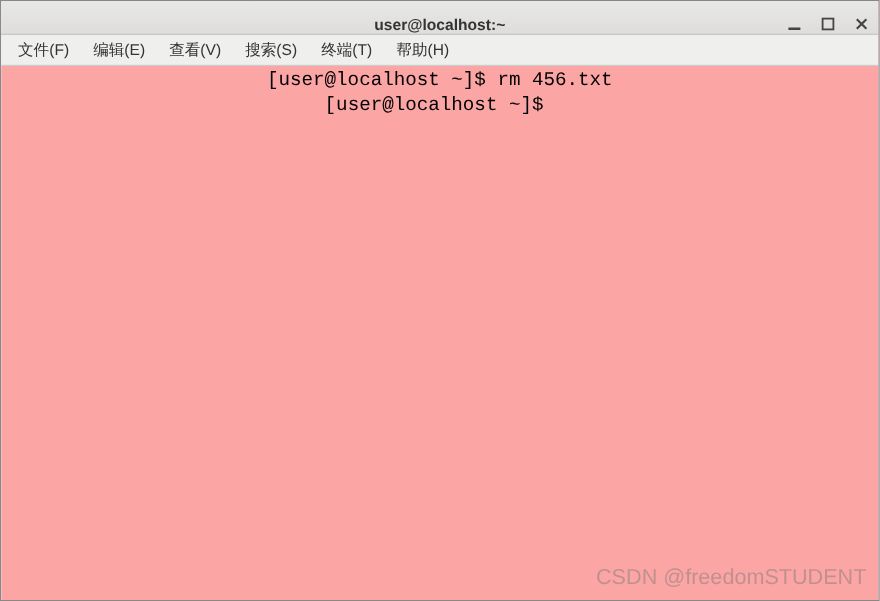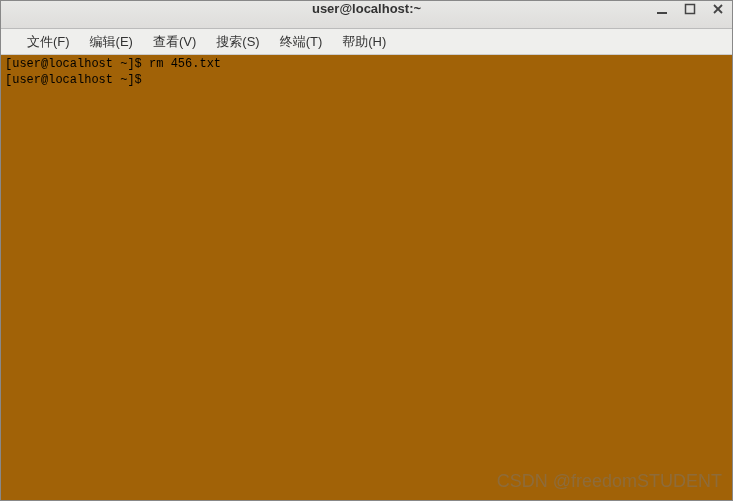--- a/index.html
+++ b/index.html
@@ -14,21 +14,21 @@
       font-family: sans-serif;
       overflow: hidden;
       position: relative;
       border: 1px solid #888;
     }
     .titlebar {
       height: 28px;
       background: linear-gradient(#e8e8e6, #dedddb);
       border-bottom: 1px solid #bbb;
       display: flex;
-      align-items: flex-start;
+      align-items: flex-end;
       position: relative;
     }
     .title-text {
       flex: 1;
       text-align: center;
       font-size: 13px;
       font-weight: bold;
       color: #333;
     }
     .window-controls {
@@ -50,38 +50,39 @@
     .win-btn svg {
       width: 12px;
       height: 12px;
     }
     .menubar {
       height: 26px;
       background: #efefed;
       border-bottom: 1px solid #ccc;
       display: flex;
       align-items: center;
-      padding: 0 18px;
+      padding: 0 6px;
       gap: 4px;
     }
     .menu-item {
       font-size: 13px;
       color: #333;
       padding: 3px 8px;
       cursor: pointer;
     }
     .terminal {
-      background: #a16207;
+      background: #fca5a5;
       color: #000;
       font-family: "Courier New", monospace;
-      font-size: 12px;
+      font-size: 16px;
       padding: 2px 4px;
       height: calc(100% - 54px);
       line-height: 1.3;
       white-space: pre;
+      text-align: center;
     }
     .term-line {
       display: inline;
     }
     .watermark {
       position: absolute;
       right: 10px;
       bottom: 8px;
       font-size: 18px;
       color: rgba(120,120,120,0.45);

